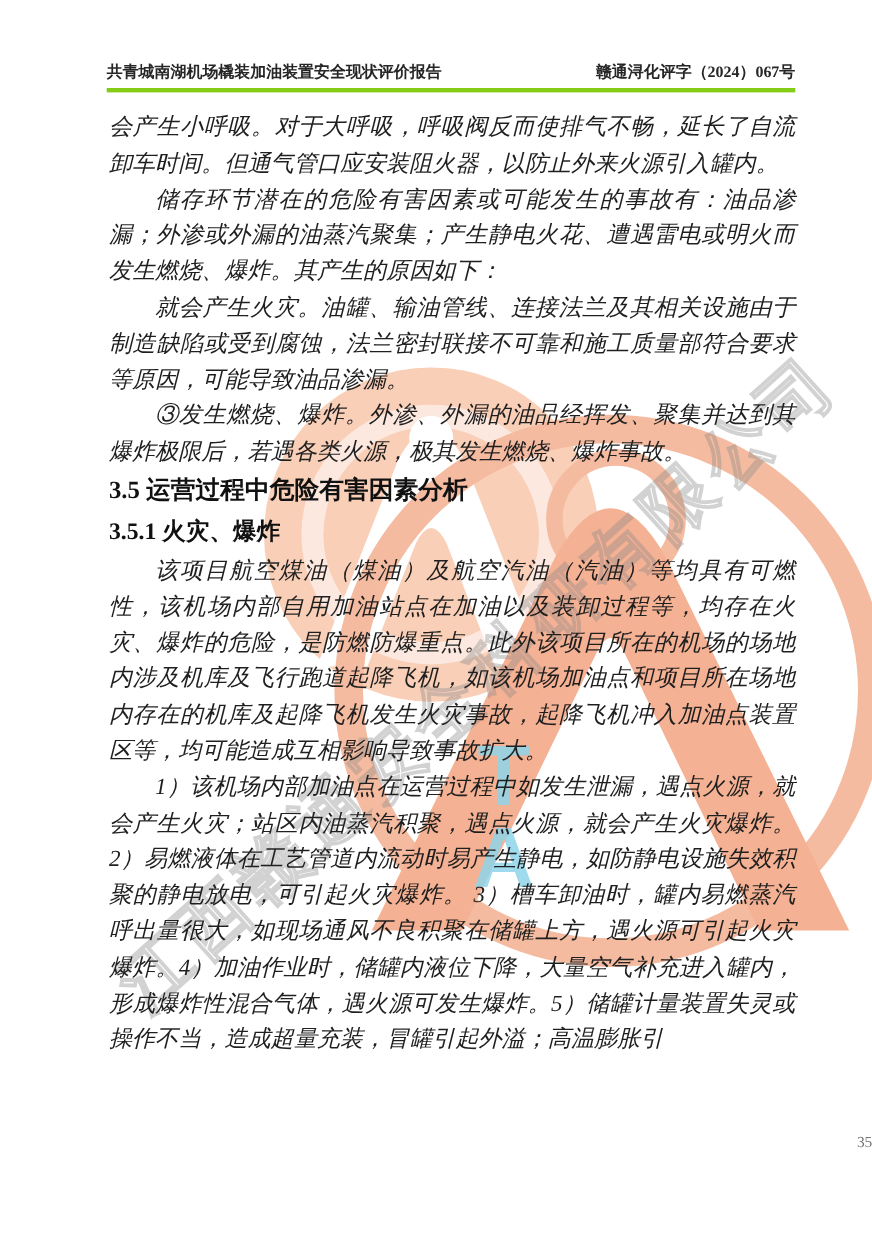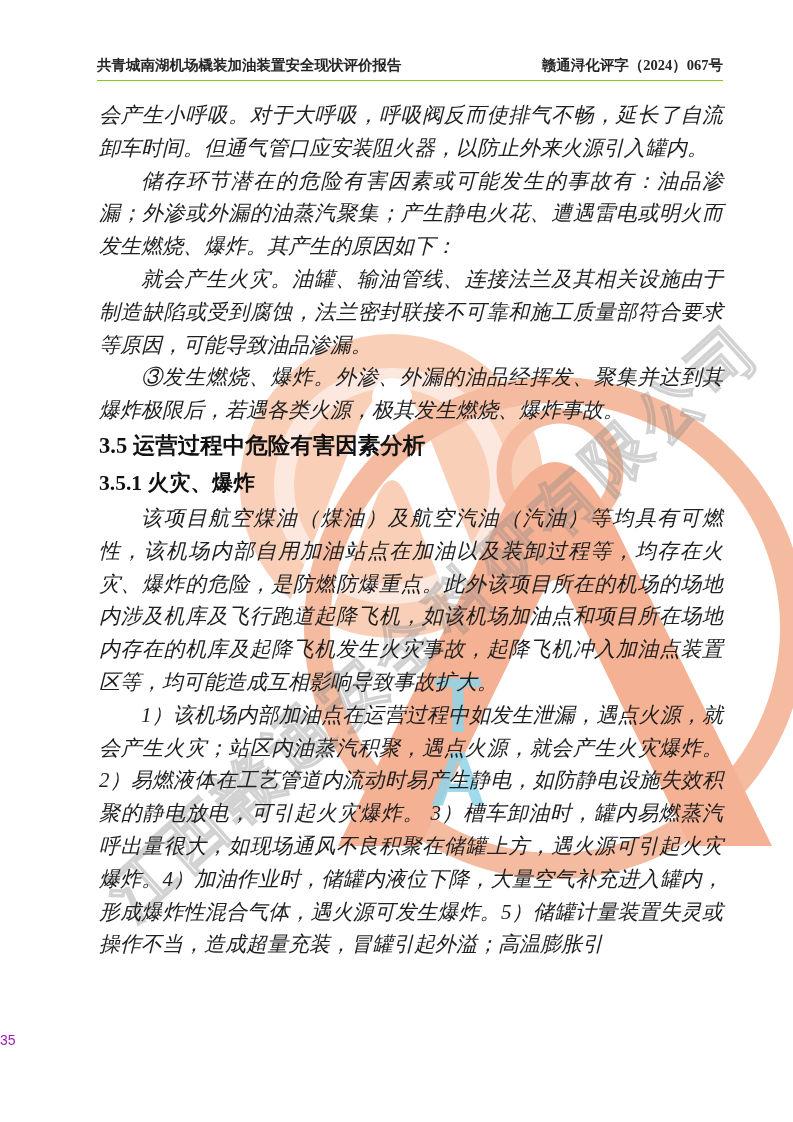--- a/index.html
+++ b/index.html
@@ -27,40 +27,40 @@
     position:absolute;left:418px;top:668px;width:80px;
     text-align:center;line-height:74px;
     font-family:"Liberation Sans","DejaVu Sans",sans-serif;
     font-weight:bold;font-size:78px;
     opacity:0.85;
   }
   
   .header{
     position:absolute;left:97px;right:70px;top:56px;z-index:2;
     display:flex;justify-content:space-between;align-items:flex-start;
-    padding-bottom:5px;border-bottom:1px solid #84cc16;
+    padding-bottom:5px;border-bottom:4px solid #84cc16;
     font-weight:bold;font-size:14.5px;color:#262626;
     font-family:"Liberation Serif","DejaVu Serif",serif;
   }
   
   .doc-body{
     position:absolute;left:99px;width:624px;top:99px;z-index:1;
     font-size:21px;line-height:32.8px;
     text-align:justify;text-justify:inter-ideograph;
   }
   .doc-para{margin:0;text-indent:2em;font-style:italic;}
   .doc-para.no-indent{text-indent:0;}
   .doc-heading{margin:0;font-weight:bold;color:#111;}
   .doc-heading.lvl-1{font-size:22.5px;line-height:38px;}
   .doc-heading.lvl-2{font-size:21.5px;line-height:37px;}
   
   .footer{
     position:absolute;left:0;right:0;top:1032px;z-index:2;
-    text-align:left;font-size:14px;color:#a21caf;
-    font-family:Liberation Sans, sans-serif;
+    text-align:right;font-size:14px;color:#737373;
+    font-family:Liberation Serif, serif;
   }
 </style>
 </head>
 <body>
 
 <div class="page">
 
   <div class="watermark">
     <svg width="793" height="1122" viewBox="0 0 793 1122">
 

